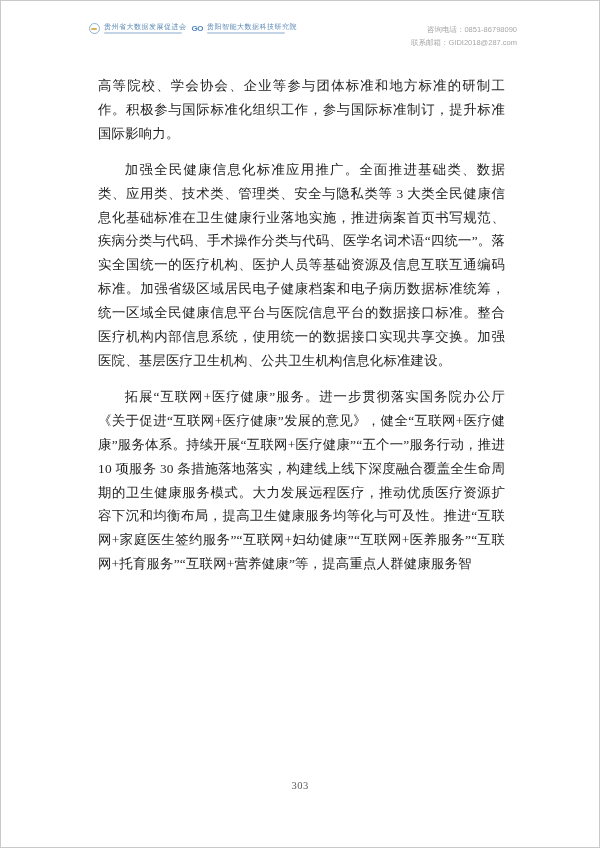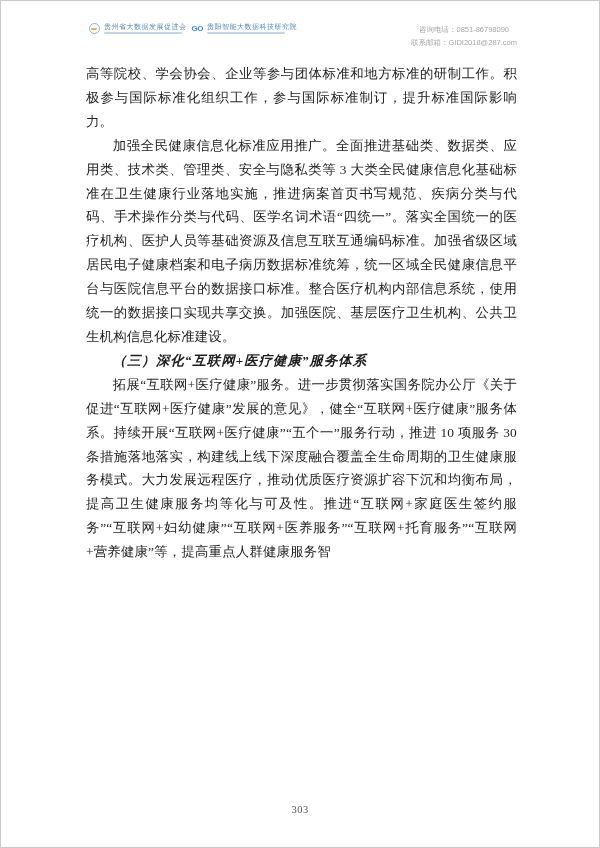--- a/index.html
+++ b/index.html
@@ -26,38 +26,38 @@
   .logo-icon2 {
     font-family:"Liberation Sans",sans-serif; font-size:8px; font-weight:bold;
     color:#4d86bb; letter-spacing:-0.5px; flex:0 0 auto; line-height:11px;
   }
   .logo-text { display:flex; flex-direction:column; gap:1px; }
   .logo-name { font-family:"Liberation Sans",sans-serif; font-size:7px;
     color:#5a88b5; letter-spacing:0.5px; line-height:8px; }
   .logo-sub { width:78px; height:2px; background:#c3d4e5; border-radius:1px; }
 
   .contact { font-family:"Liberation Sans",sans-serif; font-size:7.5px;
-    color:#a7a7a7; line-height:13px; text-align:center; }
+    color:#a7a7a7; line-height:13px; text-align:right; }
 
   
   .content {
     position:absolute; left:85px; top:61px; width:431px;
     font-size:13.4px; line-height:23.9px; color:#1e1e1e;
     text-align:justify; letter-spacing:0.2px;
   }
-  .content p { margin:0; text-indent:2em; }
+  .content p { margin:12px; text-indent:2em; }
   .content p.continuation { text-indent:0; }
   .content p.section-heading {
     font-style:italic; font-weight:bold; letter-spacing:1px;
   }
 
   
   .footer {
     position:absolute; left:0; right:0; top:779px; text-align:center;
-    font-size:10.5px; color:#595959; letter-spacing:0.5px;margin-top:24px;
+    font-size:10.5px; color:#595959; letter-spacing:0.5px;
   }
 </style>
 </head>
 <body>
 
 <div class="page">
 
   <div class="header">
     <div class="logo-stack">
       <div class="logo-row">
@@ -78,19 +78,18 @@
 
     <div class="contact">
       <div>咨询电话：0851-86798090</div>
       <div>联系邮箱：GIDI2018@287.com</div>
     </div>
   </div>
 
   <div class="content">
     <p class="continuation">高等院校、学会协会、企业等参与团体标准和地方标准的研制工作。积极参与国际标准化组织工作，参与国际标准制订，提升标准国际影响力。</p>
     <p>加强全民健康信息化标准应用推广。全面推进基础类、数据类、应用类、技术类、管理类、安全与隐私类等 3 大类全民健康信息化基础标准在卫生健康行业落地实施，推进病案首页书写规范、疾病分类与代码、手术操作分类与代码、医学名词术语“四统一”。落实全国统一的医疗机构、医护人员等基础资源及信息互联互通编码标准。加强省级区域居民电子健康档案和电子病历数据标准统筹，统一区域全民健康信息平台与医院信息平台的数据接口标准。整合医疗机构内部信息系统，使用统一的数据接口实现共享交换。加强医院、基层医疗卫生机构、公共卫生机构信息化标准建设。</p>
-    <p class="section-heading">（三）深化“互联网+医疗健康”服务体系</p>
     <p>拓展“互联网+医疗健康”服务。进一步贯彻落实国务院办公厅《关于促进“互联网+医疗健康”发展的意见》，健全“互联网+医疗健康”服务体系。持续开展“互联网+医疗健康”“五个一”服务行动，推进 10 项服务 30 条措施落地落实，构建线上线下深度融合覆盖全生命周期的卫生健康服务模式。大力发展远程医疗，推动优质医疗资源扩容下沉和均衡布局，提高卫生健康服务均等化与可及性。推进“互联网+家庭医生签约服务”“互联网+妇幼健康”“互联网+医养服务”“互联网+托育服务”“互联网+营养健康”等，提高重点人群健康服务智</p>
   </div>
 
   <div class="footer">303</div>
 
 </div>
 
 </body></html>

